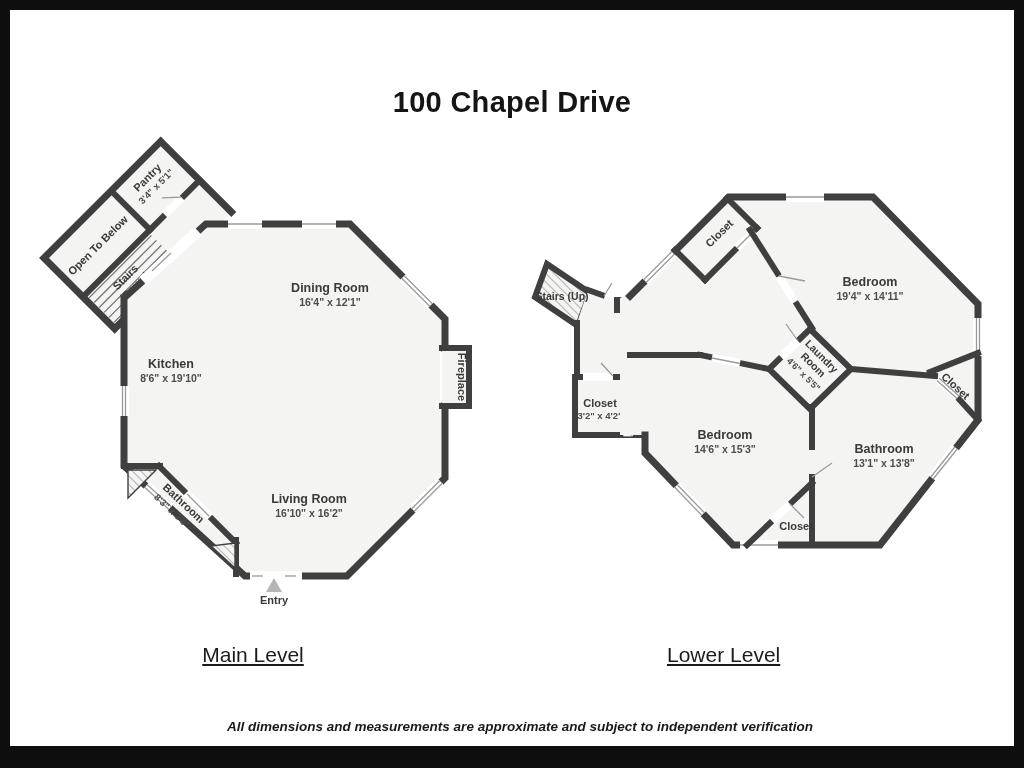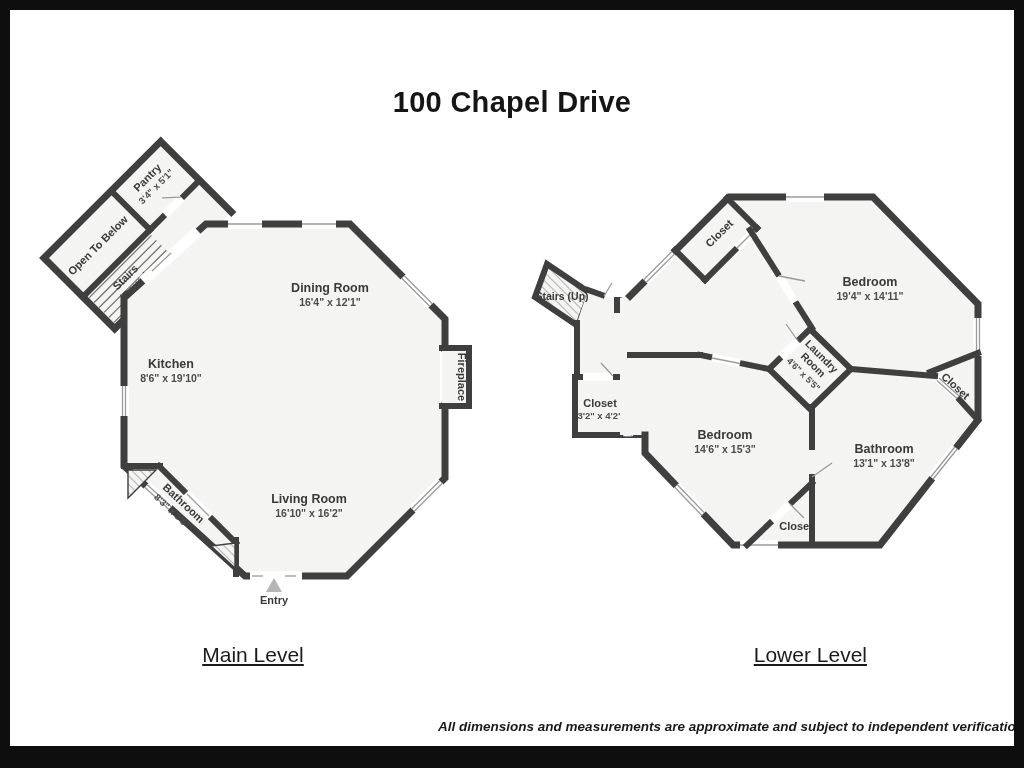--- a/index.html
+++ b/index.html
@@ -4,22 +4,22 @@
 <style>
   html,body{margin:0;padding:0;background:#000;}
   .page{position:relative;width:1024px;height:768px;background:#ffffff;overflow:hidden;
         font-family:"Liberation Sans",sans-serif;}
   .frame{position:absolute;inset:0;border:10px solid #0e0e0e;border-bottom-width:22px;
          pointer-events:none;box-sizing:border-box;}
   .title{position:absolute;top:46px;left:0;right:0;text-align:center;
          font-size:29px;font-weight:bold;color:#151515;letter-spacing:.3px;margin-top:40px;}
   .level-label{position:absolute;font-size:21px;color:#1b1b1b;text-decoration:underline;}
   #main-label{top:643px;left:153px;width:200px;text-align:center;}
-  #lower-label{top:643px;left:667px;width:200px;text-align:right;}
-  .disclaimer{position:absolute;top:719px;left:16px;right:0;text-align:right;
+  #lower-label{top:643px;left:667px;width:200px;text-align:left;}
+  .disclaimer{position:absolute;top:719px;left:16px;right:0;text-align:center;
               font-size:13.5px;font-style:italic;font-weight:bold;color:#1a1a1a;}
   svg.plans{position:absolute;left:0;top:0;}
   svg text{font-family:"Liberation Sans",sans-serif;fill:#3a3a3a;}
   .rname{font-size:12.5px;font-weight:bold;}
   .rdim{font-size:10.5px;font-weight:bold;fill:#4c4c4c;}
   .rsm{font-size:11px;font-weight:bold;}
   .rxs{font-size:9.5px;font-weight:bold;fill:#4c4c4c;}
   .wall{stroke:#3f3f3f;fill:none;stroke-linecap:square;}
   .w7{stroke-width:7;} .w6{stroke-width:6;}
   .fillroom{fill:#f4f4f3;stroke:none;}

